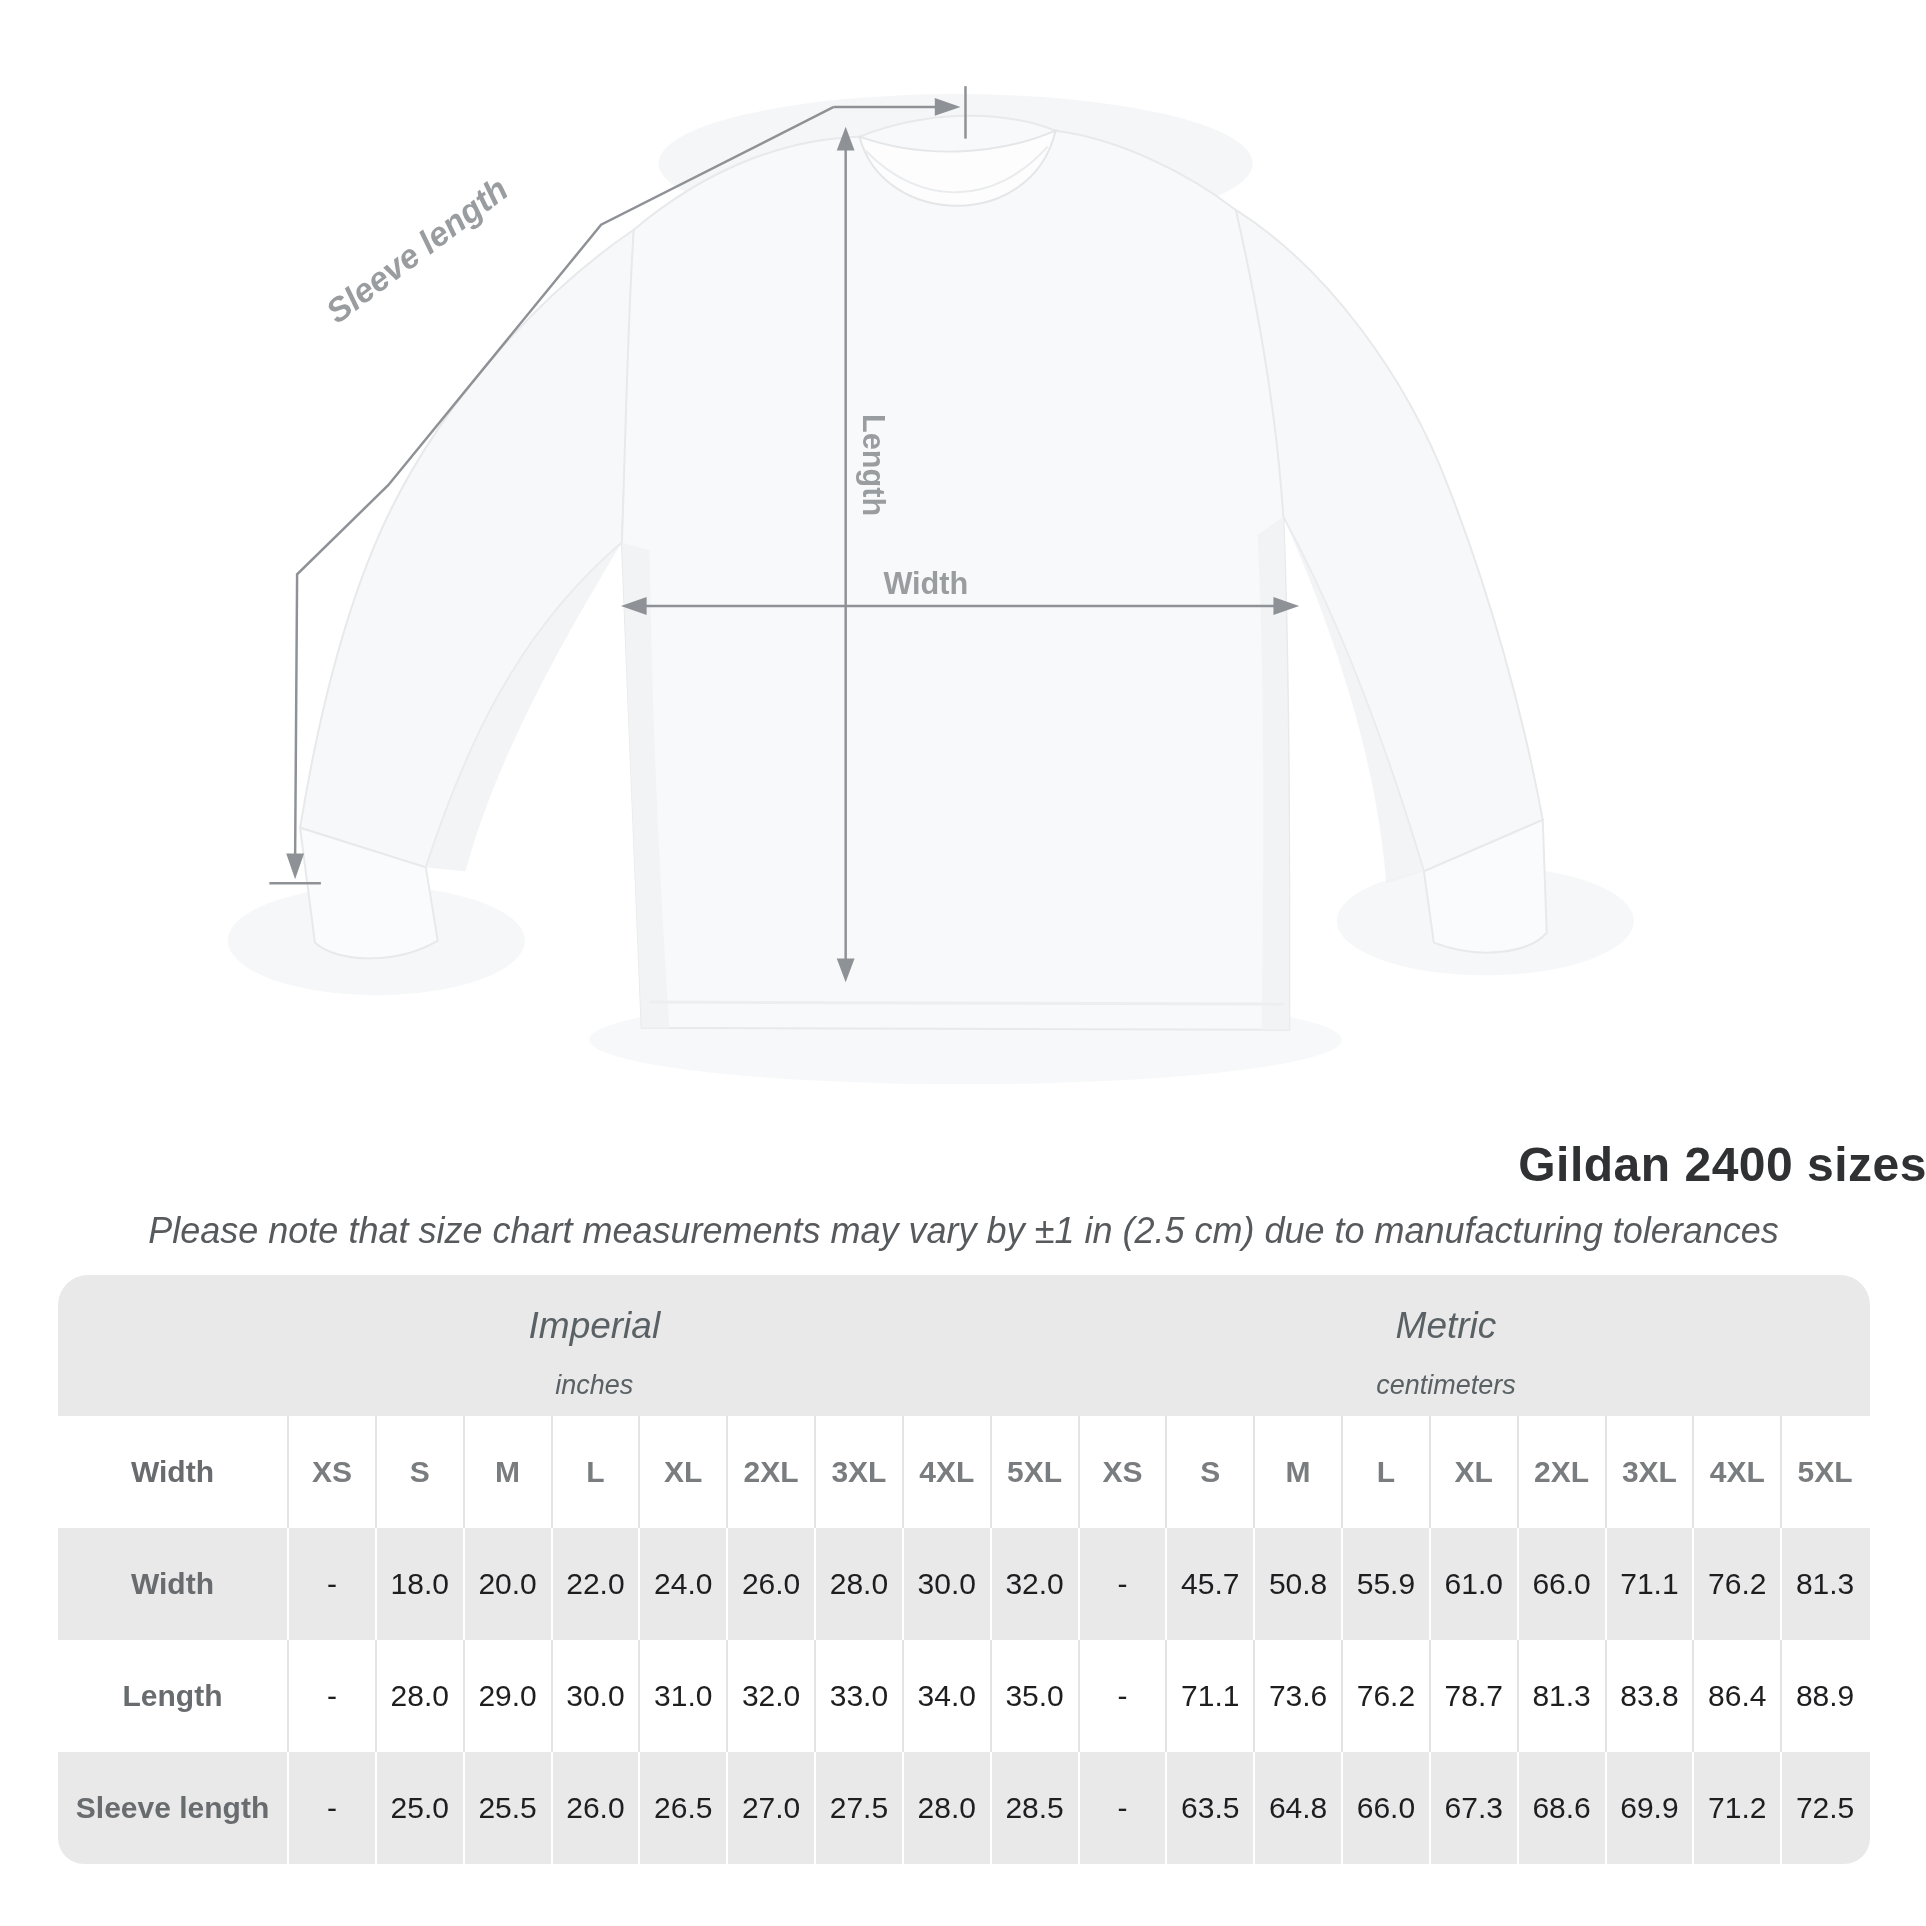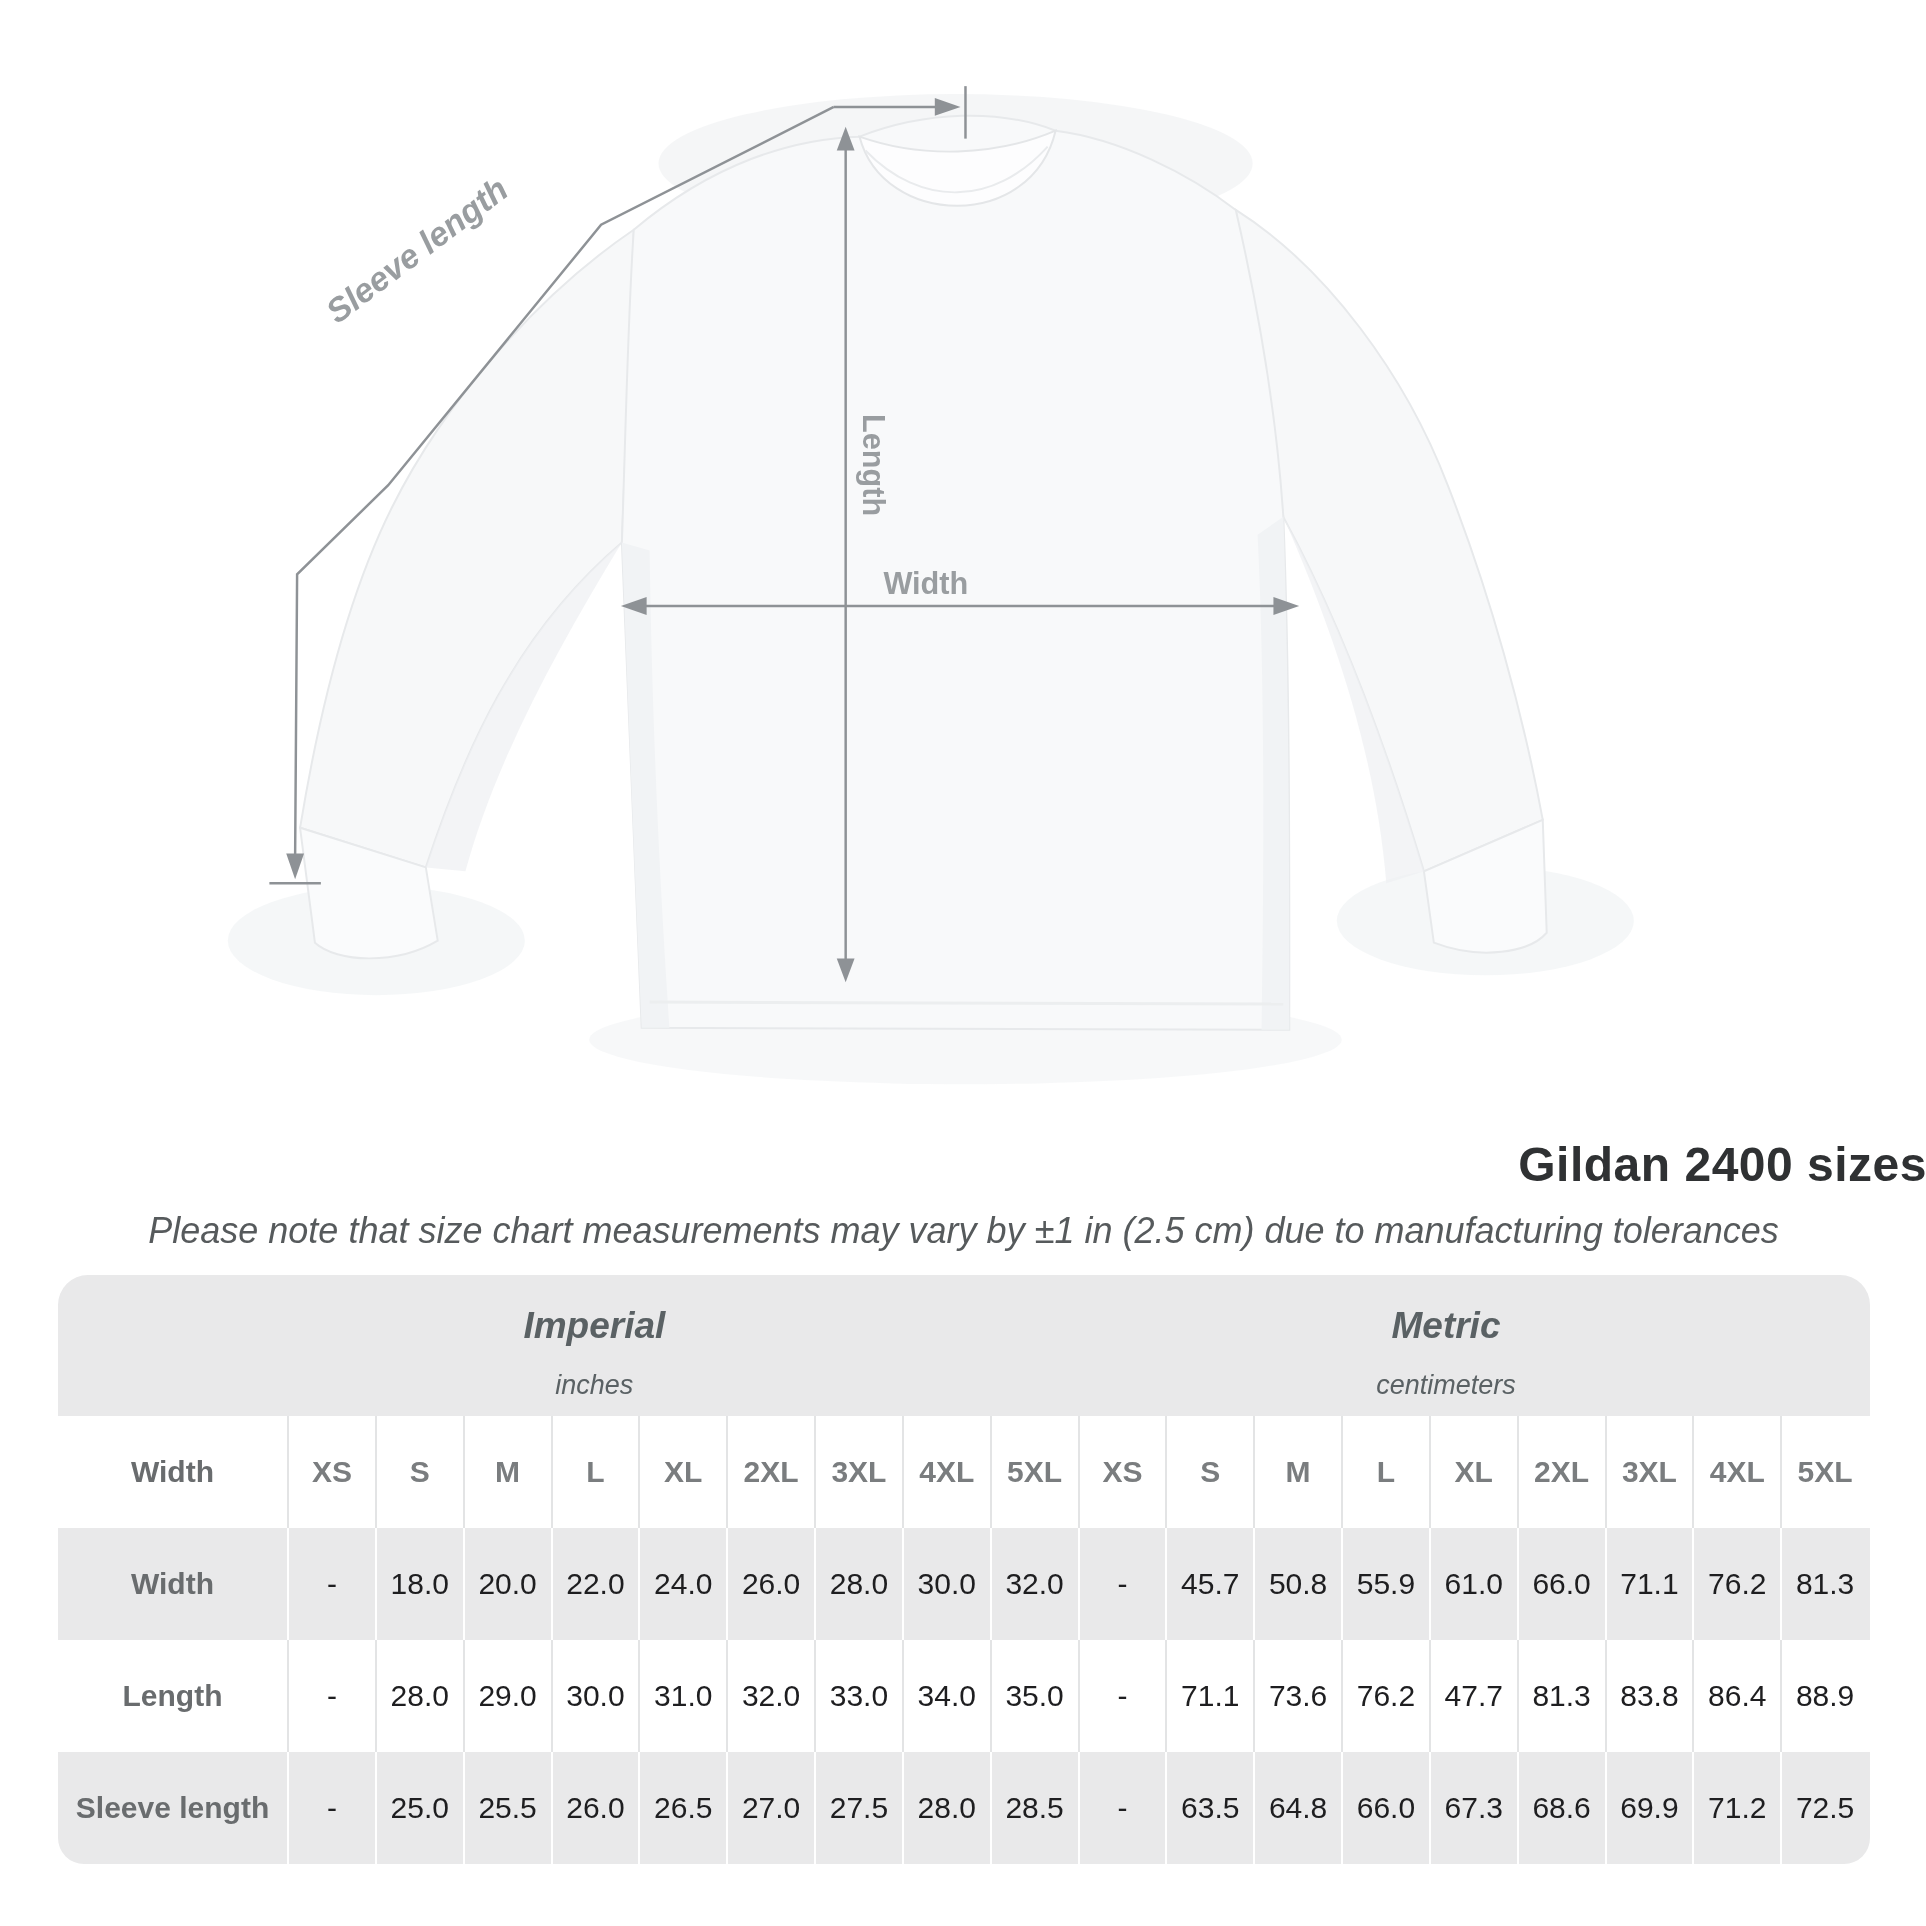--- a/index.html
+++ b/index.html
@@ -14,21 +14,21 @@
               font-size:48px;font-weight:bold;color:#2f3133;letter-spacing:0.5px;}
   .page-subtitle{position:absolute;left:0;right:0;top:1210px;text-align:center;
               font-size:36px;font-style:italic;color:#565a5c;}
 
   
   .size-table{position:absolute;left:58px;top:1275px;width:1812px;}
   .unit-band{position:relative;height:141px;background:#e9e9ea;border-radius:30px 30px 0 0;}
   .unit-sec{position:absolute;top:0;height:100%;width:40%;text-align:center;}
   .unit-sec.imperial{left:29.6%;transform:translateX(-50%);}
   .unit-sec.metric{left:76.6%;transform:translateX(-50%);}
-  .unit-name{position:absolute;left:0;right:0;top:30px;font-size:37px;font-weight:bold;
+  .unit-name{position:absolute;left:0;right:0;top:30px;font-size:37px;font-weight:normal;
              font-style:italic;color:#5a6164;}
   .unit-sub{position:absolute;left:0;right:0;top:95px;font-size:27px;font-style:italic;color:#5a6164;}
 
   .grid{display:grid;grid-template-columns:231px repeat(18,1fr);grid-auto-rows:112px;}
   .cell{display:flex;align-items:center;justify-content:center;
         font-size:30px;color:#1e1e20;border-right:2px solid transparent;}
   .cell.white{background:#ffffff;border-right-color:#e3e4e5;}
   .cell.gray{background:#e9e9ea;border-right-color:#ffffff;}
   .grid .cell:nth-child(19n){border-right-color:transparent;}
   .cell.lab{font-weight:bold;color:#696c6e;}
@@ -168,21 +168,21 @@
         <div class="cell val white">30.0</div>
         <div class="cell val white">31.0</div>
         <div class="cell val white">32.0</div>
         <div class="cell val white">33.0</div>
         <div class="cell val white">34.0</div>
         <div class="cell val white">35.0</div>
         <div class="cell val white">-</div>
         <div class="cell val white">71.1</div>
         <div class="cell val white">73.6</div>
         <div class="cell val white">76.2</div>
-        <div class="cell val white">47.7</div>
+        <div class="cell val white">78.7</div>
         <div class="cell val white">81.3</div>
         <div class="cell val white">83.8</div>
         <div class="cell val white">86.4</div>
         <div class="cell val white">88.9</div>
         <div class="cell lab gray bl">Sleeve length</div>
         <div class="cell val gray">-</div>
         <div class="cell val gray">25.0</div>
         <div class="cell val gray">25.5</div>
         <div class="cell val gray">26.0</div>
         <div class="cell val gray">26.5</div>

